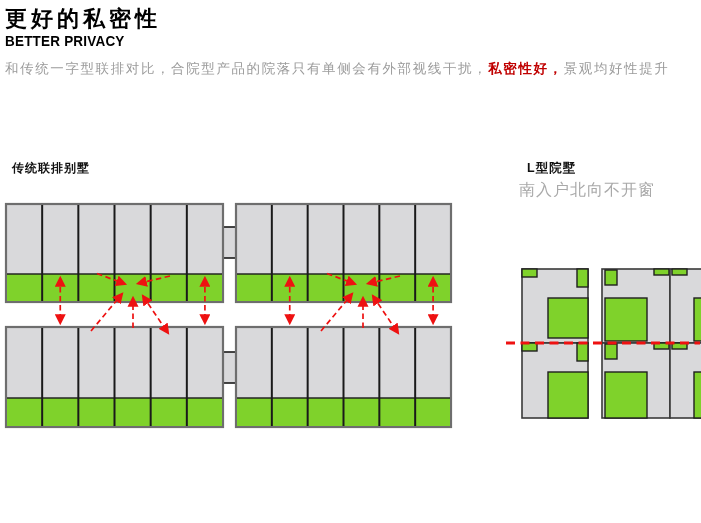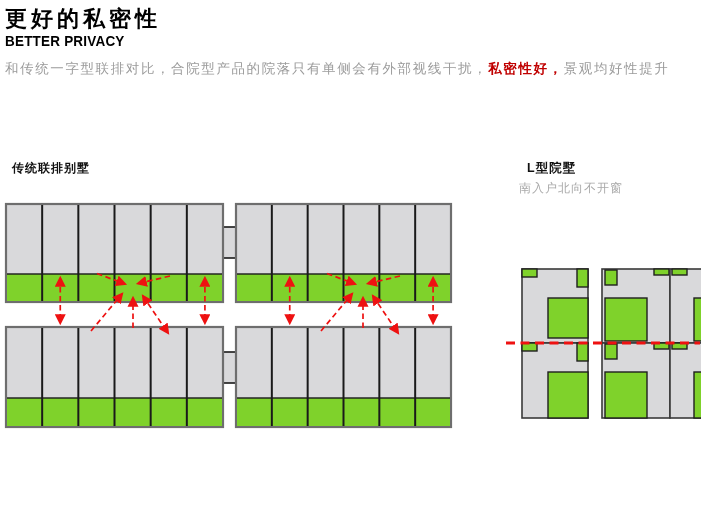--- a/index.html
+++ b/index.html
@@ -25,21 +25,21 @@
     font-size:13.5px; line-height:21.5px; letter-spacing:1.6px;
     color:var(--body-text); white-space:nowrap;
   }
   .intro .hl{ color:var(--hl); font-weight:bold;margin-top:8px; }
   .label-townhouse{
     position:absolute; left:4px; top:160px;
     font-size:12px; font-weight:bold; color:#111; letter-spacing:1px;margin-left:8px;
   }
   .label-lvilla{ position:absolute; left:519px; top:160px; }
   .lv-title{ font-size:12.5px; font-weight:bold; color:#111; letter-spacing:1px;padding-left:8px; }
-  .lv-sub{ font-size:12px; color:#a9a9a9; letter-spacing:1px; margin-top:3px; }
+  .lv-sub{ font-size:16px; color:#a9a9a9; letter-spacing:1px; margin-top:3px; }
   svg{ position:absolute; display:block; }
   #townhouse-svg{ left:0; top:195px; }
   #lvilla-svg{ left:505px; top:255px; }
 </style>
 </head>
 <body>
 
 <div class="page">
   <div class="header">
     <h1>更好的私密性</h1>

